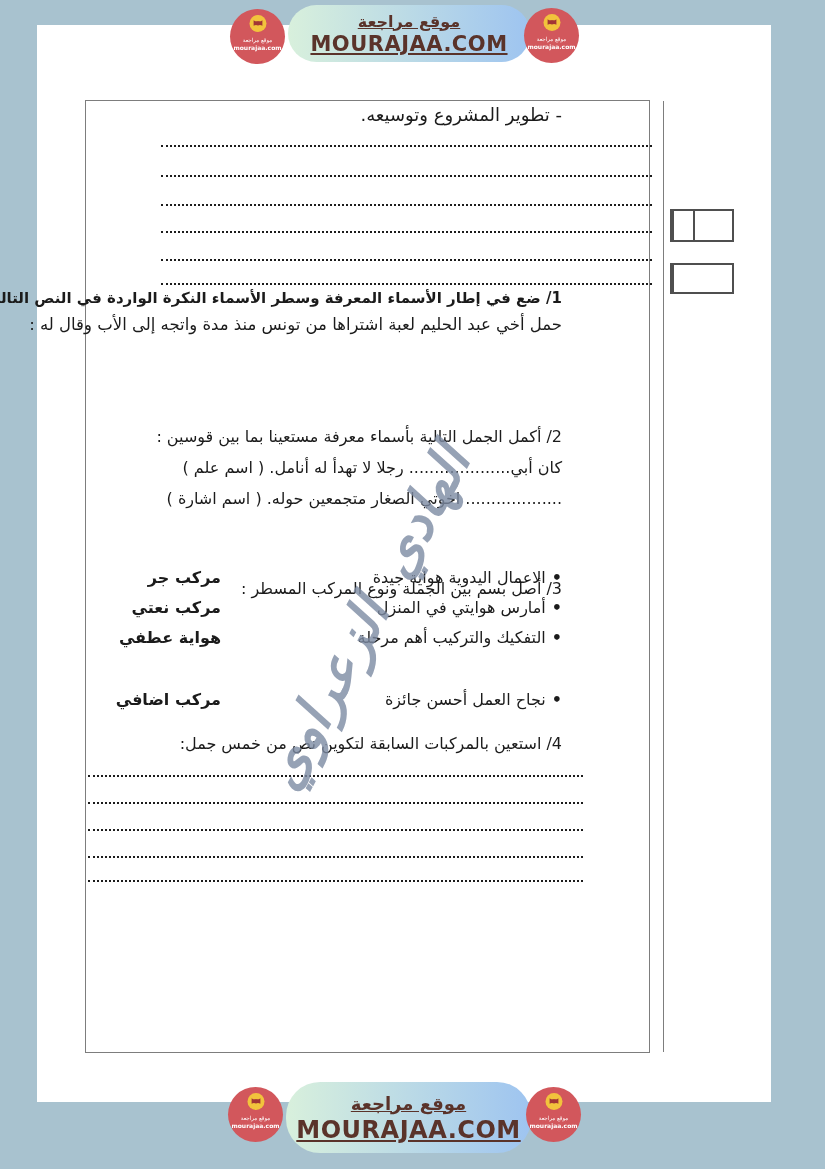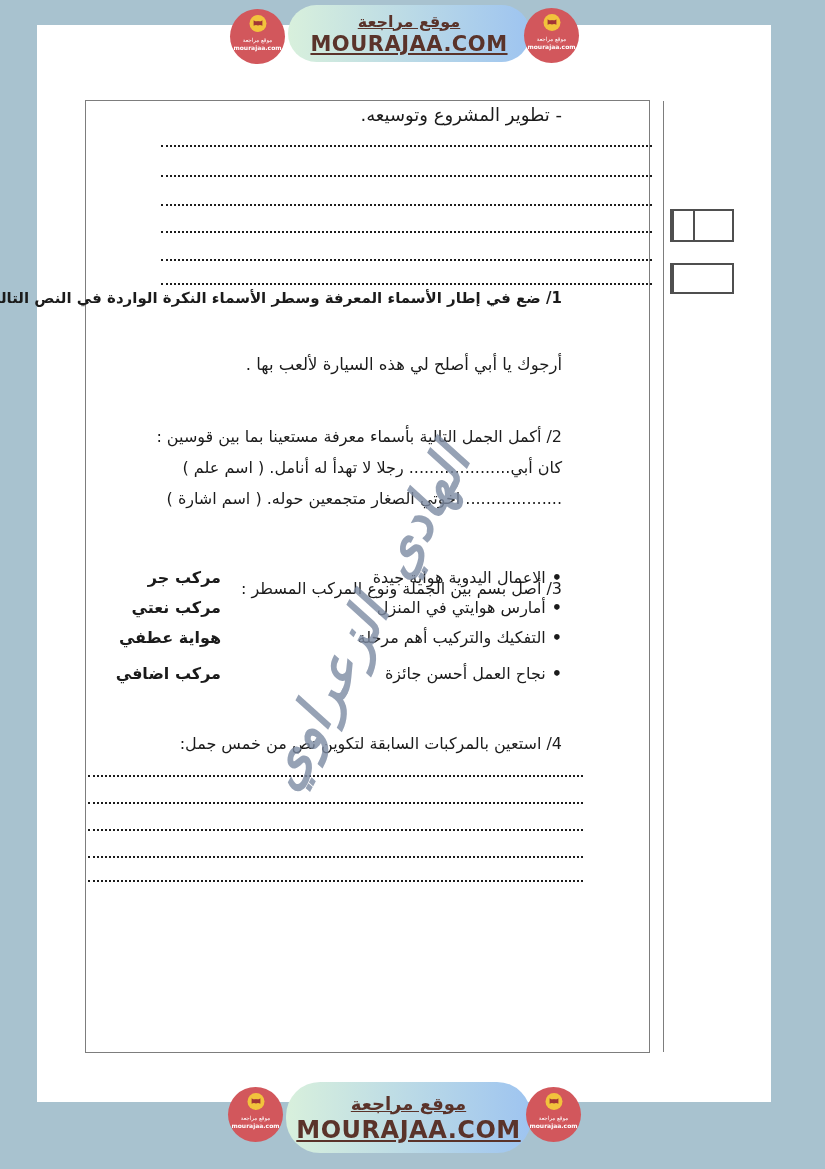--- a/index.html
+++ b/index.html
@@ -66,21 +66,21 @@
   .t1{top:214px;}
   .t2{top:254px;}
   .sec-head{font-size:16px;}
   .sec2-head{top:326px;}
   .s2a{top:357px; font-size:16px;}
   .s2b{top:388px; font-size:16px;}
   .sec3-head{top:436px;margin-top:42px;}
   .match-phrase{position:absolute; right:87px; font-size:16px; white-space:nowrap;}
   .match-phrase .blt{font-weight:bold; margin-left:6px;}
   .match-type{position:absolute; right:428px; font-size:16px; white-space:nowrap;font-weight:bold;}
-  .r0{top:467px;} .r1{top:497px;} .r2{top:527px;} .r3{top:563px;}
+  .r0{top:467px;} .r1{top:497px;} .r2{top:527px;} .r3{top:589px;}
   .sec4-head{top:633px;}
 
   .dotline{position:absolute; height:2px; border-bottom:2.5px dotted #1c1c1c;}
   .ga{left:75px; width:491px;}
   .ga.l1{top:44px;} .ga.l2{top:74px;} .ga.l3{top:103px;} .ga.l4{top:130px;} .ga.l5{top:158px;} .ga.l6{top:182px;}
   .gb{left:2px; width:495px;}
   .gb.l1{top:674px;} .gb.l2{top:701px;} .gb.l3{top:728px;} .gb.l4{top:755px;} .gb.l5{top:779px;}
 
   .watermark{
     position:absolute; left:55px; top:485px; width:450px; text-align:center;
@@ -137,21 +137,21 @@
   <div class="dotline ga l2"></div>
   <div class="dotline ga l3"></div>
   <div class="dotline ga l4"></div>
   <div class="dotline ga l5"></div>
   <div class="dotline ga l6"></div>
 
   <div class="tline sec1-head">
     <span>1/</span>
     <span>ضع في إطار الأسماء المعرفة وسطر الأسماء النكرة الواردة في النص التالي :</span>
   </div>
-  <div class="tline body-line t2">أرجوك يا أبي أصلح لي هذه السيارة لألعب بها .</div>
+  <div class="tline body-line t1">حمل أخي عبد الحليم لعبة اشتراها من تونس منذ مدة واتجه إلى الأب وقال له :</div>
 
   <div class="tline sec-head sec2-head">
     <span>2/</span>
     <span>أكمل الجمل التالية بأسماء معرفة مستعينا بما بين قوسين :</span>
   </div>
   <div class="tline s2a">كان أبي.................... رجلا لا تهدأ له أنامل. ( اسم علم )</div>
   <div class="tline s2b">................... اخوتي الصغار متجمعين حوله. ( اسم اشارة )</div>
 
   <div class="tline sec-head sec3-head">
     <span>3/</span>

